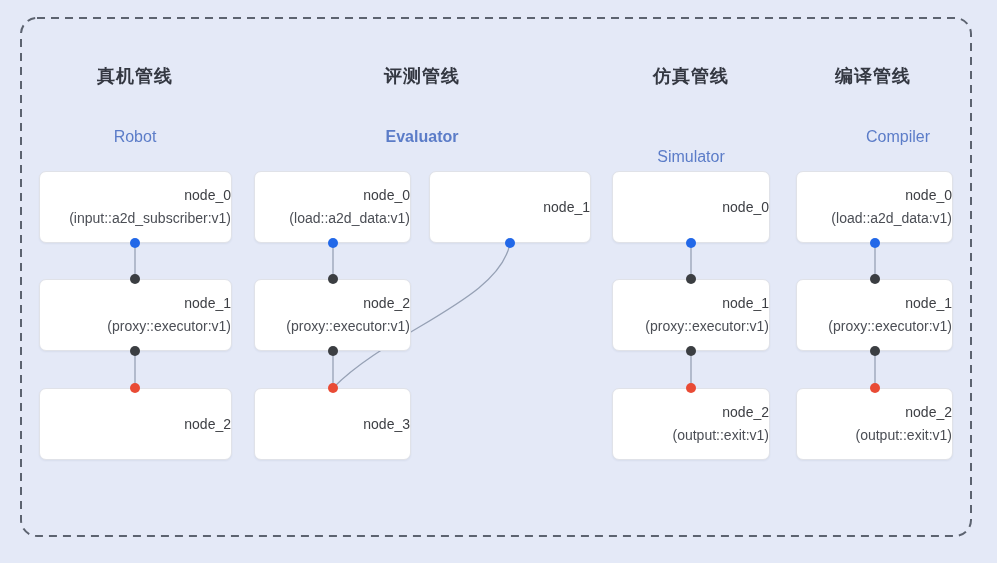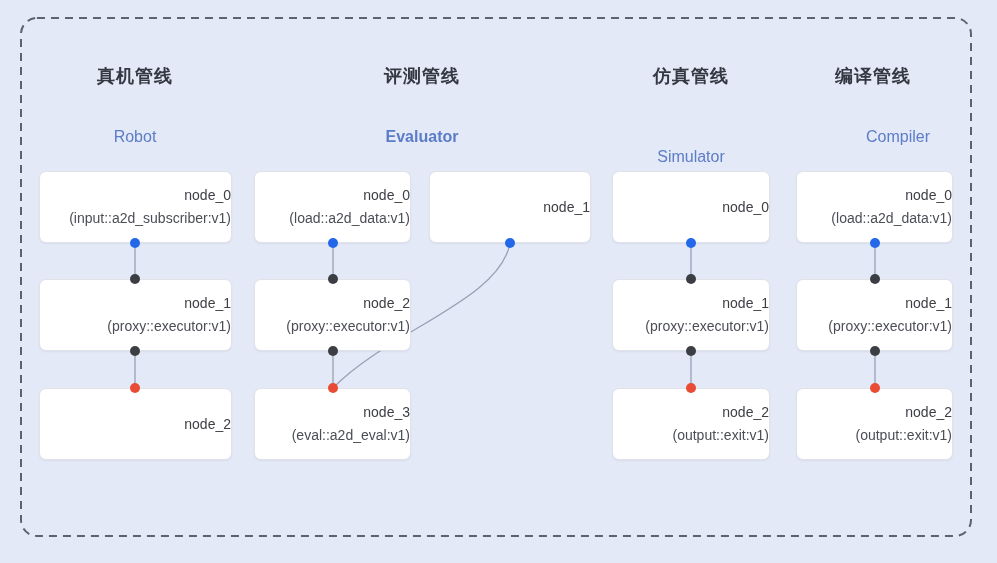--- a/index.html
+++ b/index.html
@@ -125,21 +125,20 @@
     </div>
     <div class="node-box" style="left: 429px; top: 171px; width: 162px; height: 72px;">
       <div class="node-label">node_1</div>
     </div>
     <div class="node-box" style="left: 254px; top: 279px; width: 157px; height: 72px;">
       <div class="node-label">node_2</div>
       <div class="node-sublabel">(proxy::executor:v1)</div>
     </div>
     <div class="node-box" style="left: 254px; top: 388px; width: 157px; height: 72px;">
       <div class="node-label">node_3</div>
-      <div class="node-sublabel">(eval::a2d_eval:v1)</div>
     </div>
     <div class="port-dot" style="left: 333px; top: 243px; background-color: rgb(34, 104, 232);"></div>
     <div class="port-dot" style="left: 333px; top: 279px; background-color: rgb(59, 62, 66);"></div>
     <div class="port-dot" style="left: 510px; top: 243px; background-color: rgb(34, 104, 232);"></div>
     <div class="port-dot" style="left: 333px; top: 351px; background-color: rgb(59, 62, 66);"></div>
     <div class="port-dot" style="left: 333px; top: 388px; background-color: rgb(233, 75, 53);"></div>
     <div class="pipeline-title" style="left: 691px; top: 76px;">仿真管线</div>
     <div class="pipeline-subtitle" style="left: 691px; top: 137px; margin-top: 20px;">Simulator</div>
     <div class="node-box" style="left: 612px; top: 171px; width: 158px; height: 72px;">
       <div class="node-label">node_0</div>

